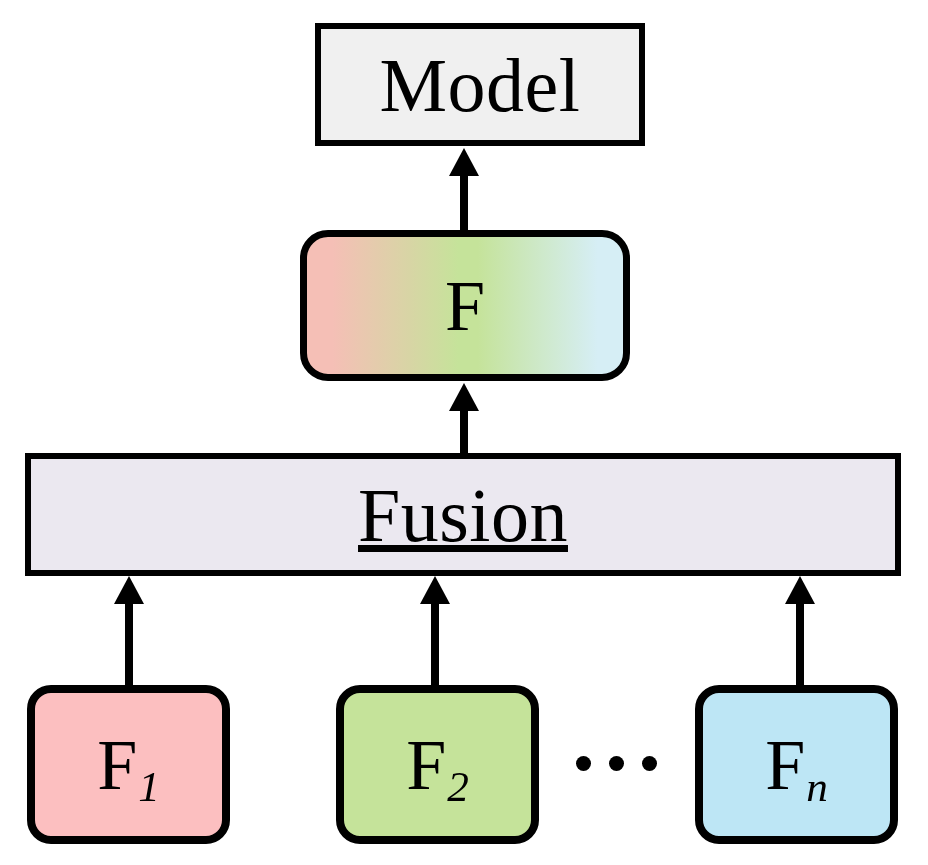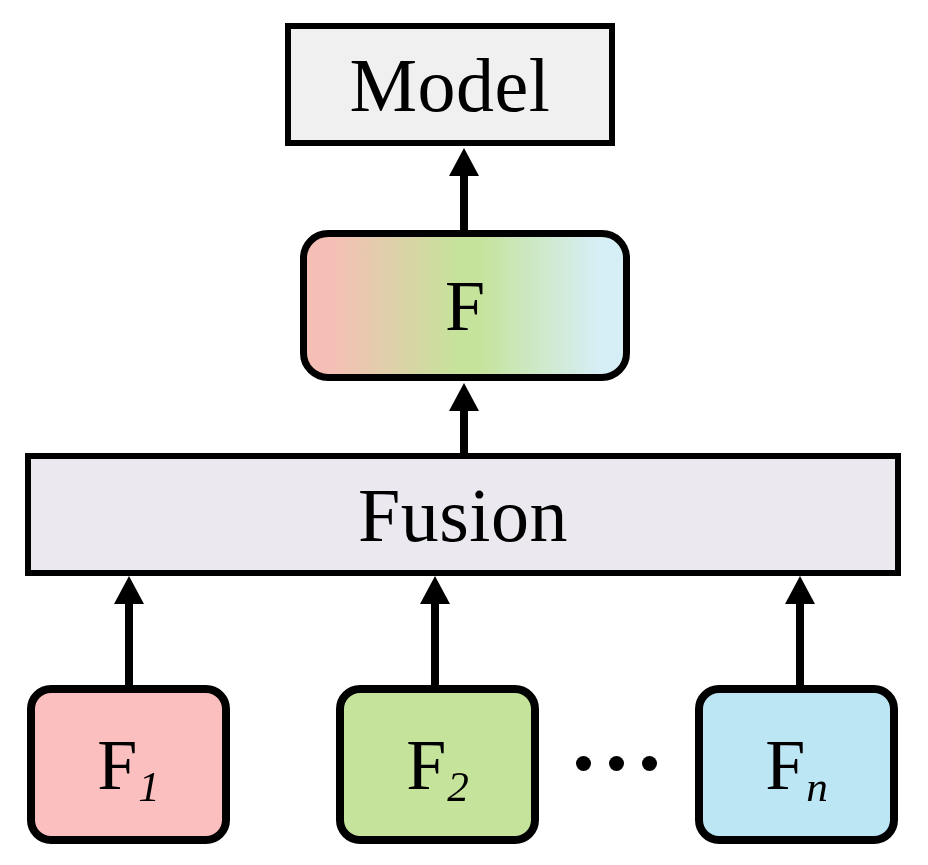--- a/index.html
+++ b/index.html
@@ -26,40 +26,41 @@
     display: flex;
     align-items: center;
     justify-content: center;
     color: #000000;
     line-height: 1;
     white-space: nowrap;
   }
 
   
   .node-model {
-    left: 285px;
+    left: 315px;
     top: 23px;
     width: 330px;
     height: 123px;
     border: 6px solid #000000;
     background: #f0f0f0;
     font-size: 76px;
     letter-spacing: 0.5px;
   }
 
   
   .node-fusion {
     left: 25px;
     top: 453px;
     width: 876px;
     height: 123px;
     border: 6px solid #000000;
     background: #ebe8f0;
     font-size: 76px;
     letter-spacing: 0.5px;
+    text-decoration: underline;
   }
 
   
   .node-tensor {
     left: 300px;
     top: 230px;
     width: 330px;
     height: 151px;
     border: 7px solid #000000;
     border-radius: 28px;

